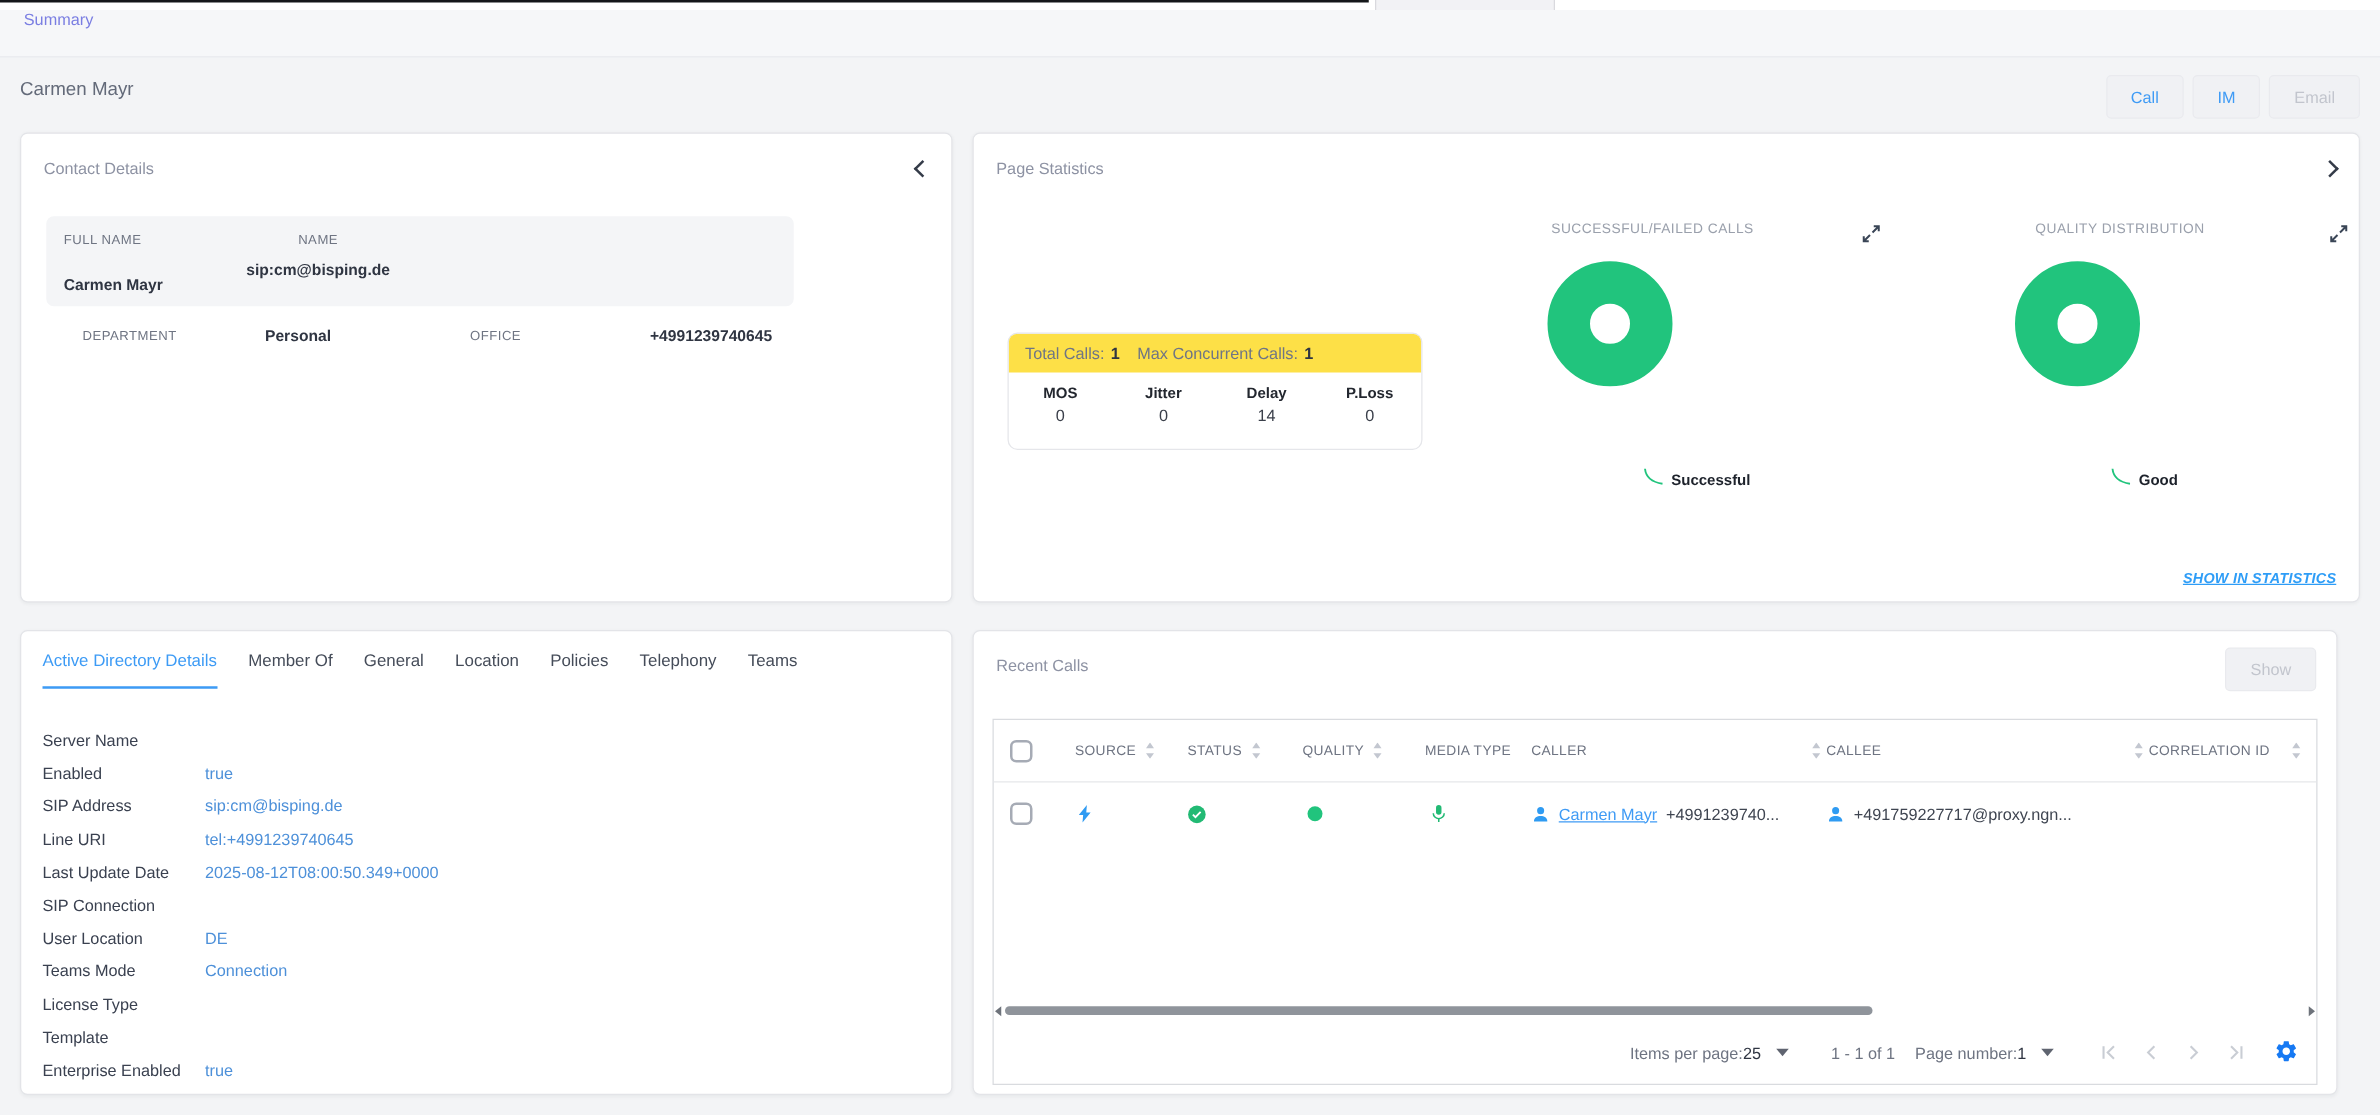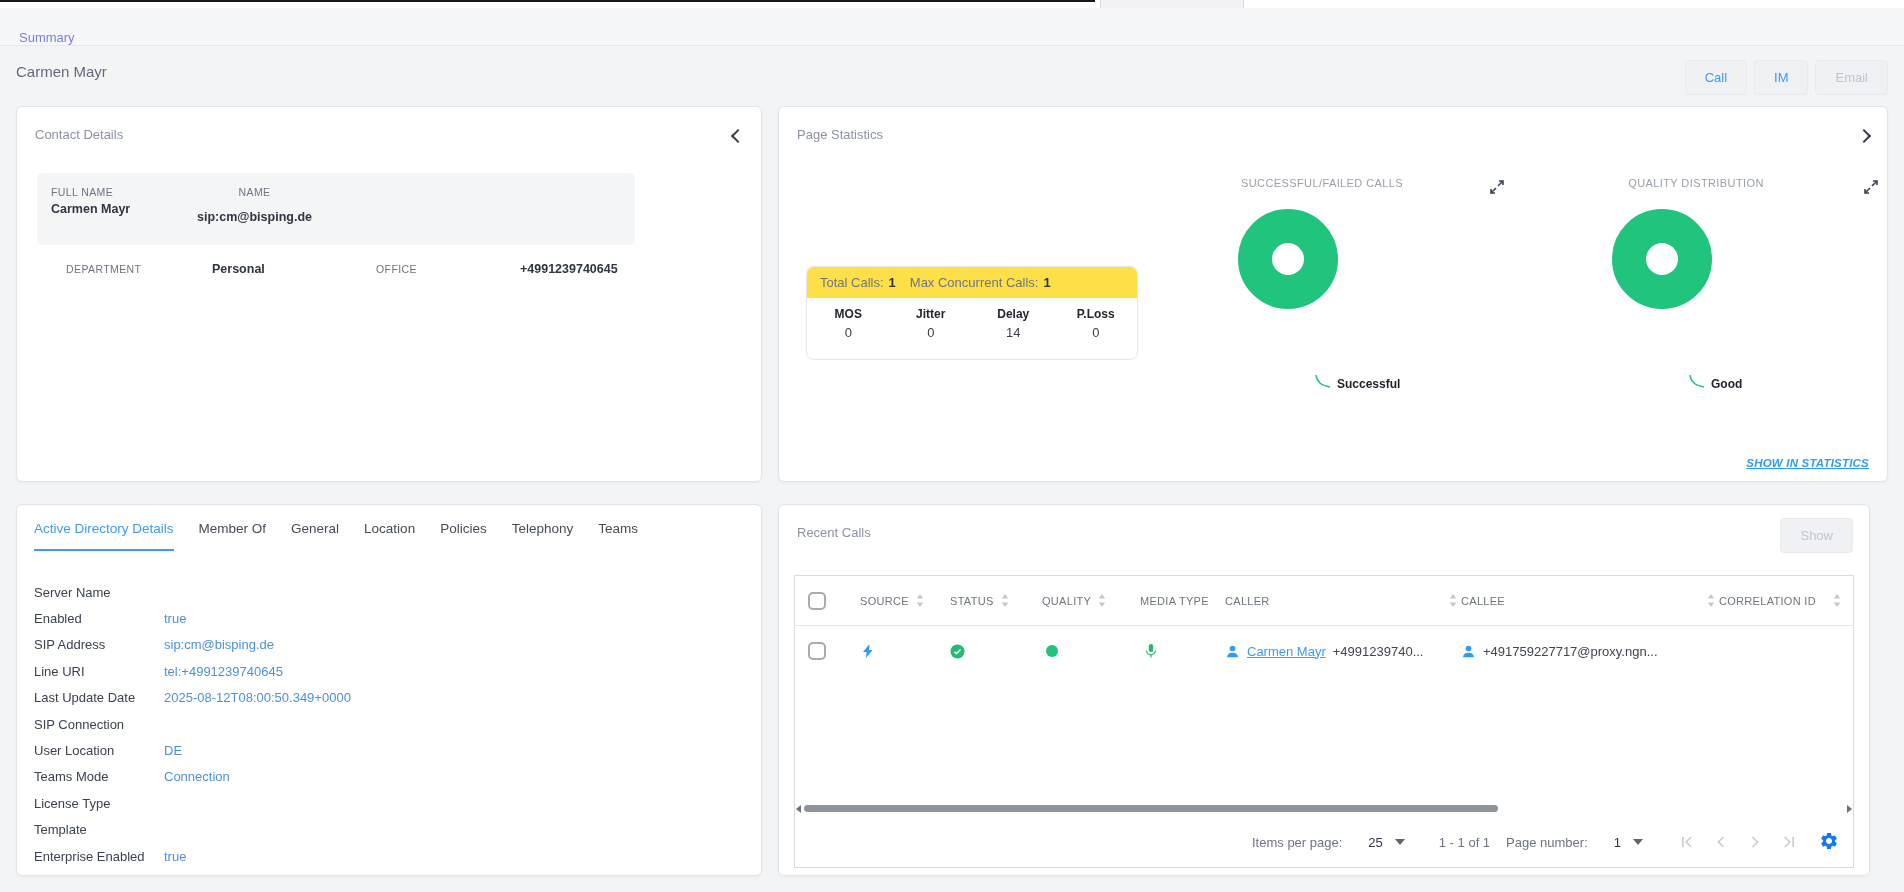--- a/index.html
+++ b/index.html
@@ -14,21 +14,21 @@
   .abs { position:absolute; }
 
   
   .topstrip { left:0; top:0; width:1904px; height:8px; background:#ffffff; }
   .topline  { left:0; top:0; width:1095px; height:2px; background:#15171a; }
   .topnotch { left:1100px; top:0; width:144px; height:8px; background:#f2f2f5;
               border-left:1px solid #d9d9de; border-right:1px solid #d9d9de; }
 
   
   .summarybar { left:0; top:8px; width:1904px; height:38px; background:#f6f7f9;
-                border-bottom:1px solid #e8e9ed; display:flex; align-items:flex-end; padding-left:19px; }
+                border-bottom:1px solid #e8e9ed; display:flex; align-items:flex-start; padding-left:19px; }
   .summarybar span { font-size:13px; color:#7a7ee2; }
 
   
   .username { left:16px; top:63px; font-size:15px; color:#636a79; }
   .actions { top:60px; right:16px; display:flex; gap:7px; }
   .btn { height:35px; padding:0 19px; background:#f0f1f4; border:1px solid #e9eaee;
          border-radius:4px; font-size:13px; display:flex; align-items:center; cursor:pointer; }
   .btn.blue { color:#3f9bf5; }
   .btn.disabled { color:#c2c5cd; }
 
@@ -120,21 +120,21 @@
   .harrow { position:absolute; top:0; width:0; height:0; border-top:4px solid transparent; border-bottom:4px solid transparent; }
   .harrow.left  { left:-2px;  border-right:5px solid #6e737b; }
   .harrow.right { right:-2px; border-left:5px solid #6e737b; }
 
   .pager { position:absolute; left:0; right:0; bottom:0; height:50px; display:flex; align-items:center;
            justify-content:flex-end; padding-right:14px; font-size:13px; color:#6e7482; }
   .pager b { color:#2f3542; font-weight:normal; }
   .caret { width:0; height:0; border-left:5px solid transparent; border-right:5px solid transparent;
            border-top:6px solid #5f6470; display:inline-block; margin-left:12px; cursor:pointer; }
   .pg-gap1 { width:34px; } .pg-gap2 { width:16px; } .pg-gap3 { width:20px; }
-  .pval { margin-left:26px; }
+  .pval { }
   .navbtn { margin-left:14px; cursor:pointer; display:flex; align-items:center; }
   .gear { margin-left:20px; cursor:pointer; }
 </style>
 </head>
 <body>
 
 <div class="abs topstrip"></div>
 <div class="abs topline"></div>
 <div class="abs topnotch"></div>
 
@@ -147,21 +147,21 @@
   <div class="btn blue">Call</div>
   <div class="btn blue">IM</div>
   <div class="btn disabled">Email</div>
 </div>
 
 <div class="abs card" id="card-contact">
   <div class="card-title">Contact Details</div>
   <div class="chev-btn"><span class="chev left"></span></div>
   <div class="cd-box">
     <div class="cd-col cd-col1">
-      <span class="flabel" style="display:block;margin-bottom:1px;">FULL NAME</span>
+      <span class="flabel" style="display:block;margin-bottom:21px;">FULL NAME</span>
       <span class="fvalue">Carmen Mayr</span>
     </div>
     <div class="cd-col cd-col2">
       <span class="flabel" style="display:block;margin-bottom:9px;">NAME</span>
       <span class="fvalue">sip:cm@bisping.de</span>
     </div>
   </div>
   <div class="cd-row2">
     <span class="flabel">DEPARTMENT</span>
     <span class="fvalue dep">Personal</span>

